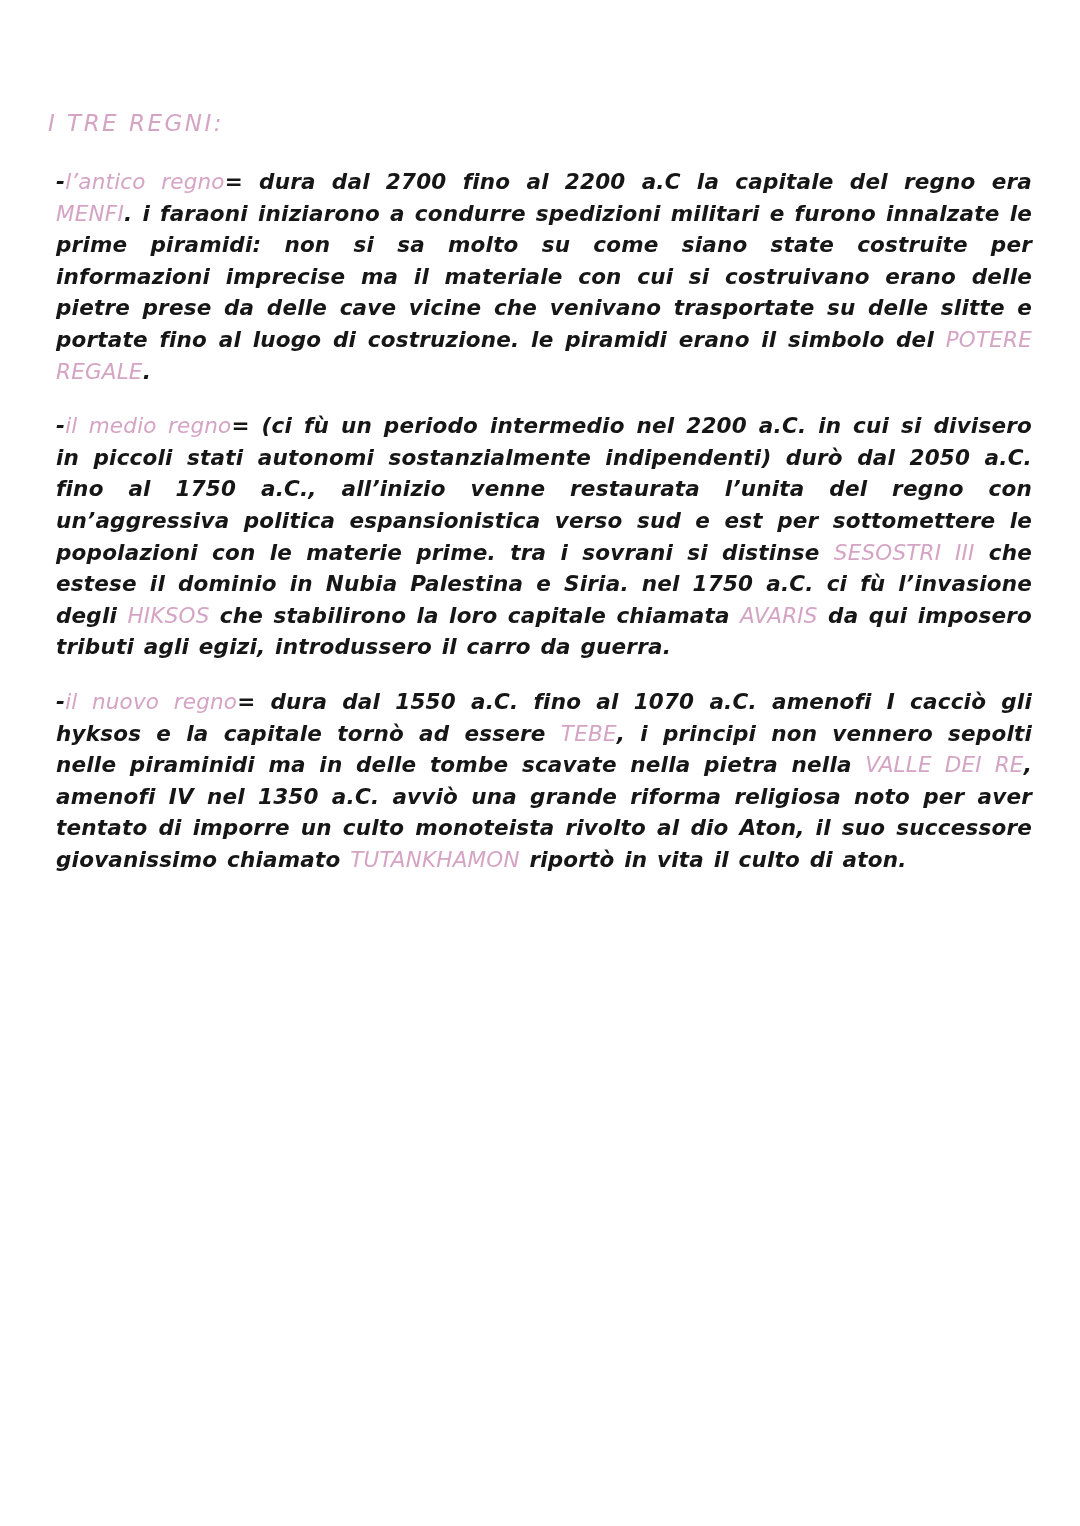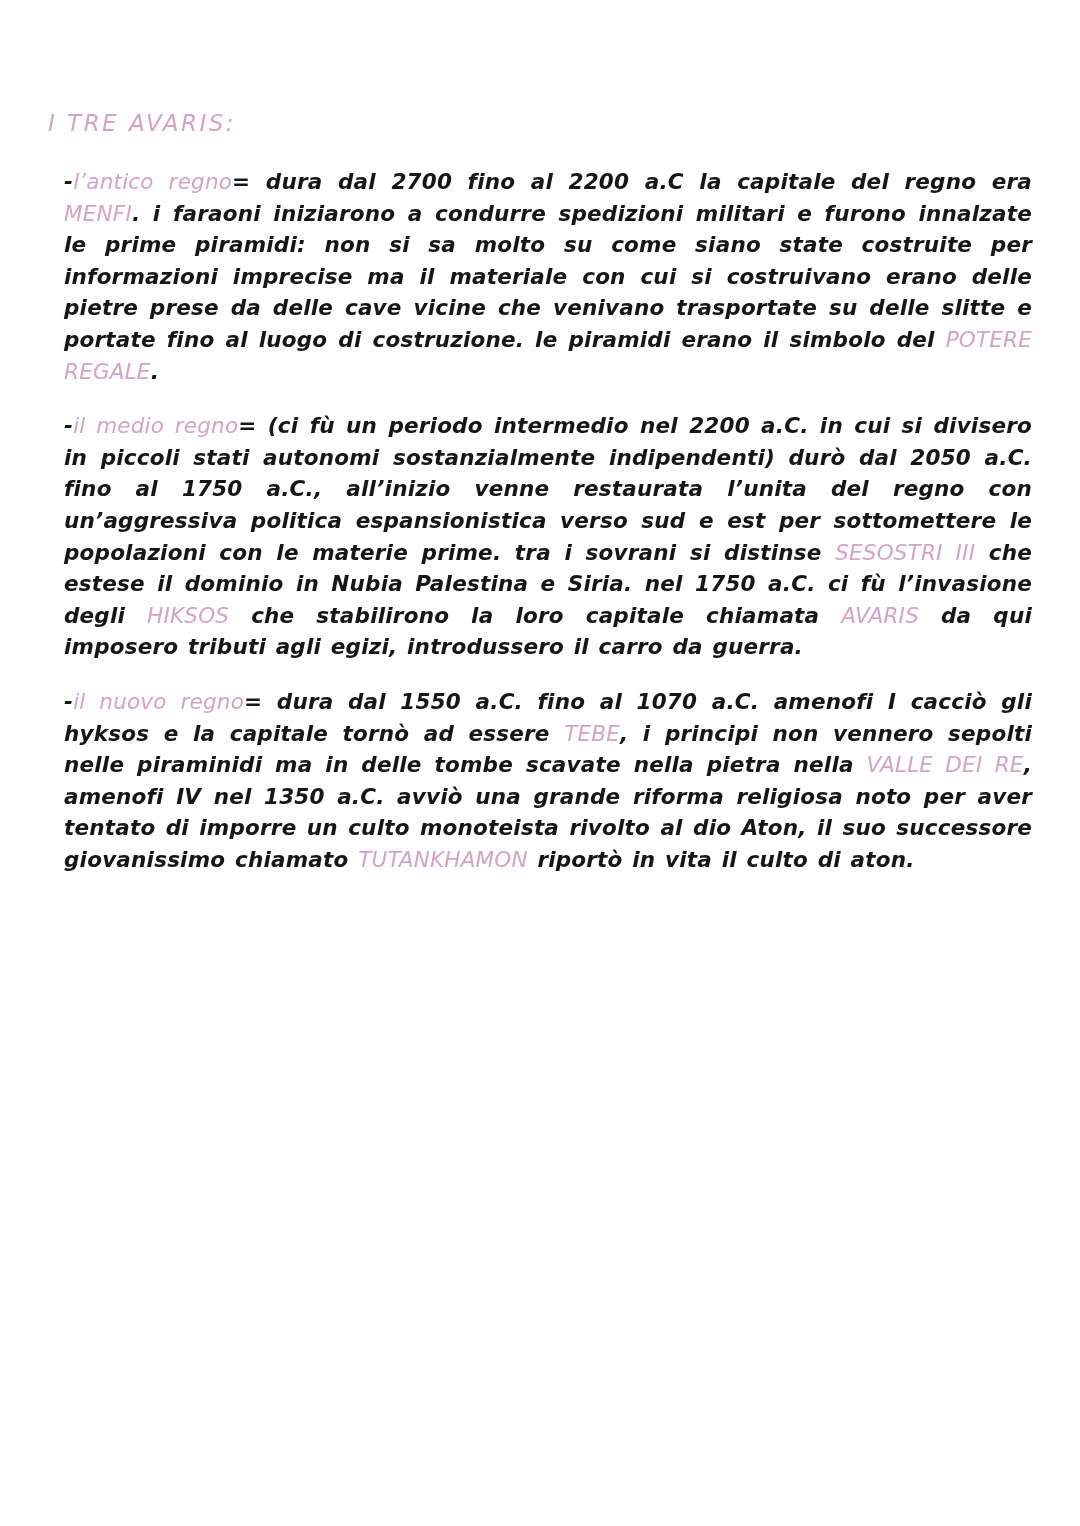--- a/index.html
+++ b/index.html
@@ -25,21 +25,21 @@
   }
   .heading {
     margin: 0 0 30px 0;
     font-size: 23px;
     line-height: 26px;
     font-weight: 400;
     letter-spacing: 2.5px;
     color: var(--pink);
   }
   .para {
-    margin: 0 0 23px 16px;
+    margin: 0 0 23px 8px;
     font-size: 21.5px;
     line-height: 31.6px;
     text-align: justify;
     letter-spacing: 0.2px;
     word-spacing: 2px;
     color: var(--ink);
     font-weight: 700;
   }
   .seg-black {
     color: var(--ink);
@@ -47,19 +47,19 @@
   }
   .seg-pink {
     color: var(--pink);
     font-weight: 400;
   }
 </style>
 </head>
 <body>
 
 <div class="page">
-  <h1 class="heading">I TRE AVARIS:</h1>
+  <h1 class="heading">I TRE REGNI:</h1>
   <div id="paragraphs">
       <p class="para"><span class="seg-black">-</span><span class="seg-pink">l’antico regno</span><span class="seg-black">= dura dal 2700 fino al 2200 a.C la capitale del regno era </span><span class="seg-pink">MENFI</span><span class="seg-black">. i faraoni iniziarono a condurre spedizioni militari e furono innalzate le prime piramidi: non si sa molto su come siano state costruite per informazioni imprecise ma il materiale con cui si costruivano erano delle pietre prese da delle cave vicine che venivano trasportate su delle slitte e portate fino al luogo di costruzione. le piramidi erano il simbolo del </span><span class="seg-pink">POTERE REGALE</span><span class="seg-black">.</span></p>
       <p class="para"><span class="seg-black">-</span><span class="seg-pink">il medio regno</span><span class="seg-black">= (ci fù un periodo intermedio nel 2200 a.C. in cui si divisero in piccoli stati autonomi sostanzialmente indipendenti) durò dal 2050 a.C. fino al 1750 a.C., all’inizio venne restaurata l’unita del regno con un’aggressiva politica espansionistica verso sud e est per sottomettere le popolazioni con le materie prime. tra i sovrani si distinse </span><span class="seg-pink">SESOSTRI III</span><span class="seg-black"> che estese il dominio in Nubia Palestina e Siria. nel 1750 a.C. ci fù l’invasione degli </span><span class="seg-pink">HIKSOS</span><span class="seg-black"> che stabilirono la loro capitale chiamata </span><span class="seg-pink">AVARIS</span><span class="seg-black"> da qui imposero tributi agli egizi, introdussero il carro da guerra.</span></p>
       <p class="para"><span class="seg-black">-</span><span class="seg-pink">il nuovo regno</span><span class="seg-black">= dura dal 1550 a.C. fino al 1070 a.C. amenofi I cacciò gli hyksos e la capitale tornò ad essere </span><span class="seg-pink">TEBE</span><span class="seg-black">, i principi non vennero sepolti nelle piraminidi ma in delle tombe scavate nella pietra nella </span><span class="seg-pink">VALLE DEI RE</span><span class="seg-black">, amenofi IV nel 1350 a.C. avviò una grande riforma religiosa noto per aver tentato di imporre un culto monoteista rivolto al dio Aton, il suo successore giovanissimo chiamato </span><span class="seg-pink">TUTANKHAMON</span><span class="seg-black"> riportò in vita il culto di aton.</span></p>
     </div>
 </div>
 
 </body></html>

